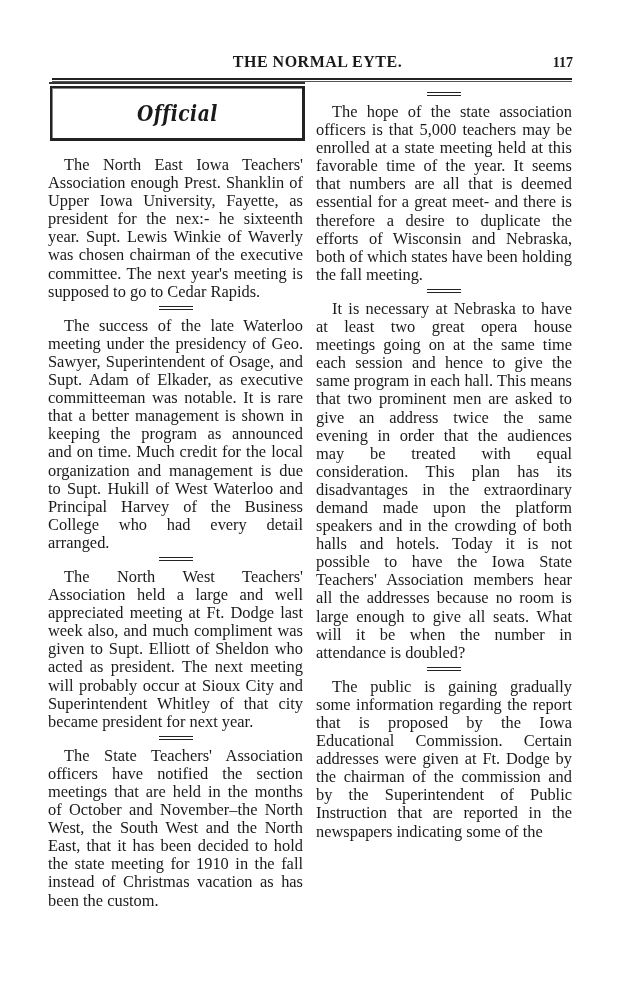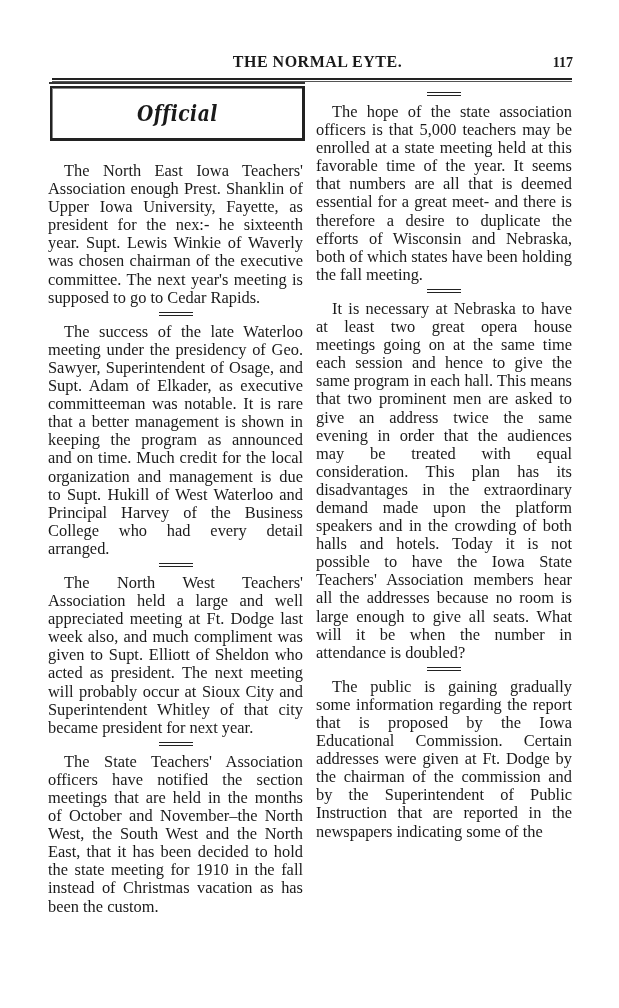--- a/index.html
+++ b/index.html
@@ -68,21 +68,21 @@
     .col-right {
       left: 316px;
       top: 87px;
       width: 256px;
     }
     .section-box {
       position: relative;
       height: 50px;
       width: 250px;
       margin-left: 2px;
-      margin-bottom: 21px;
+      margin-bottom: 15px;
       border: 2px solid #222;
       border-right-width: 3px;
       border-bottom-width: 3px;
       box-shadow: inset 1px 1px 0 #888;
       display: flex;
       align-items: center;
       justify-content: center;
     }
     .section-box::before {
       content: "";

